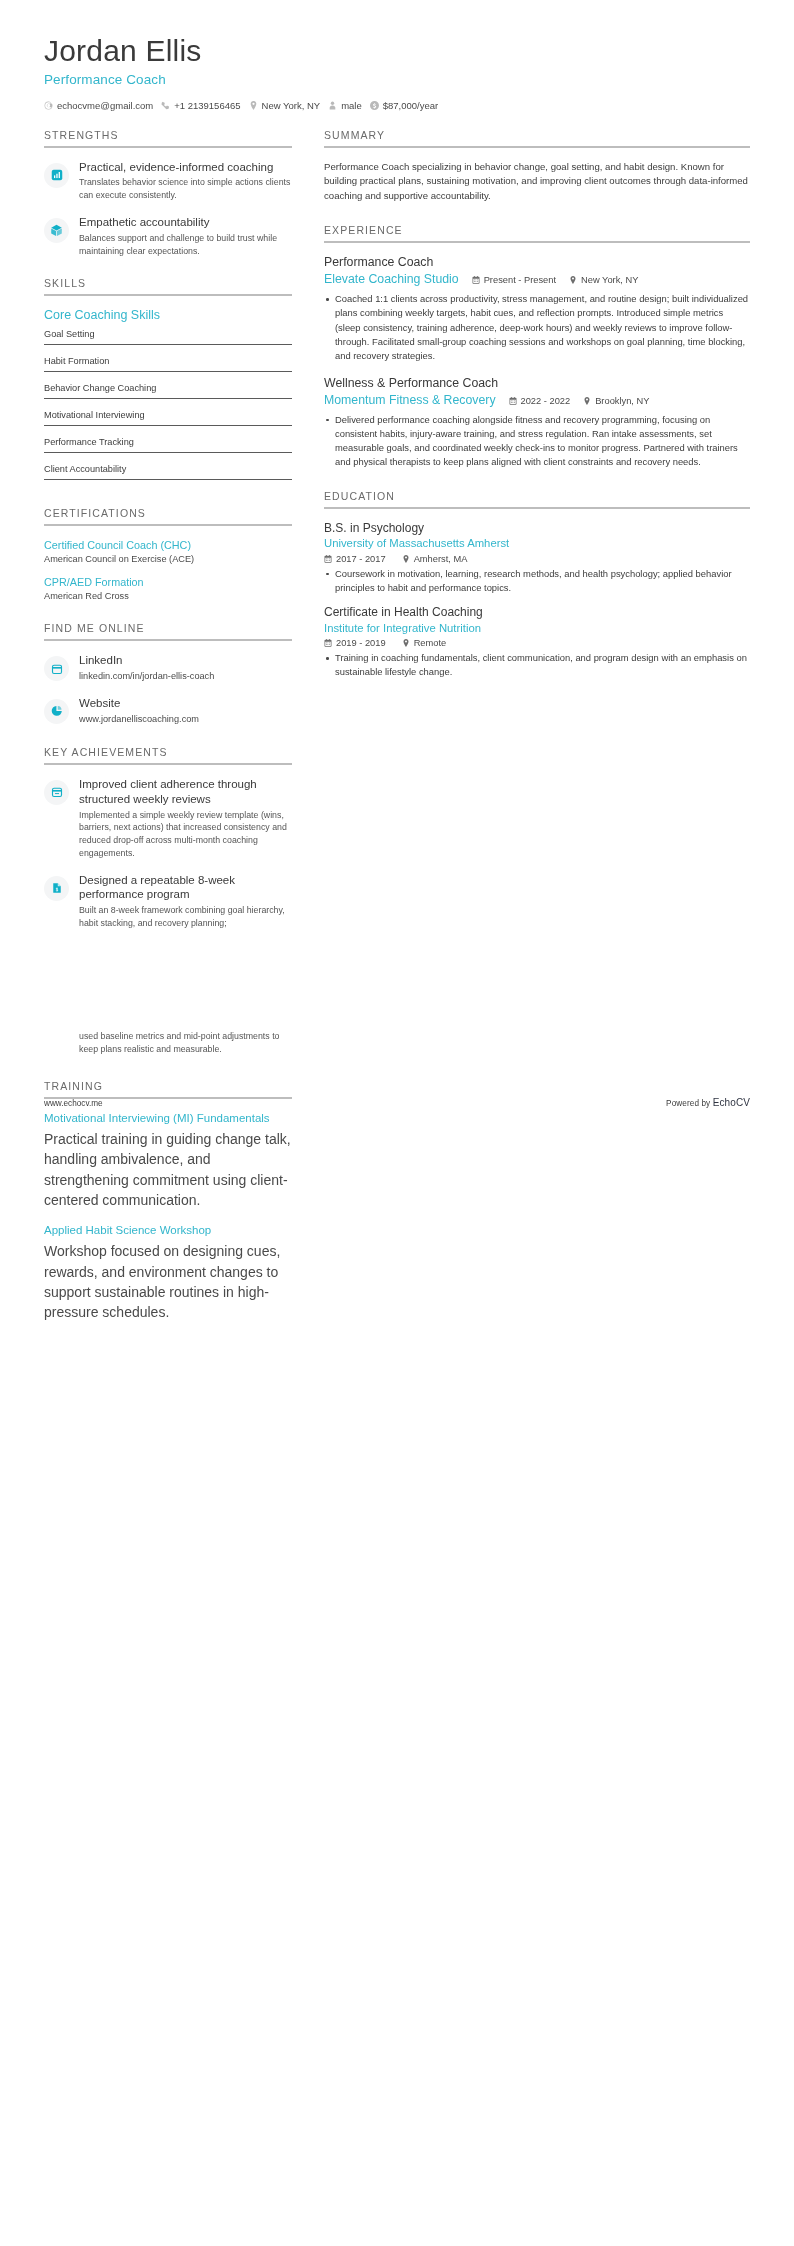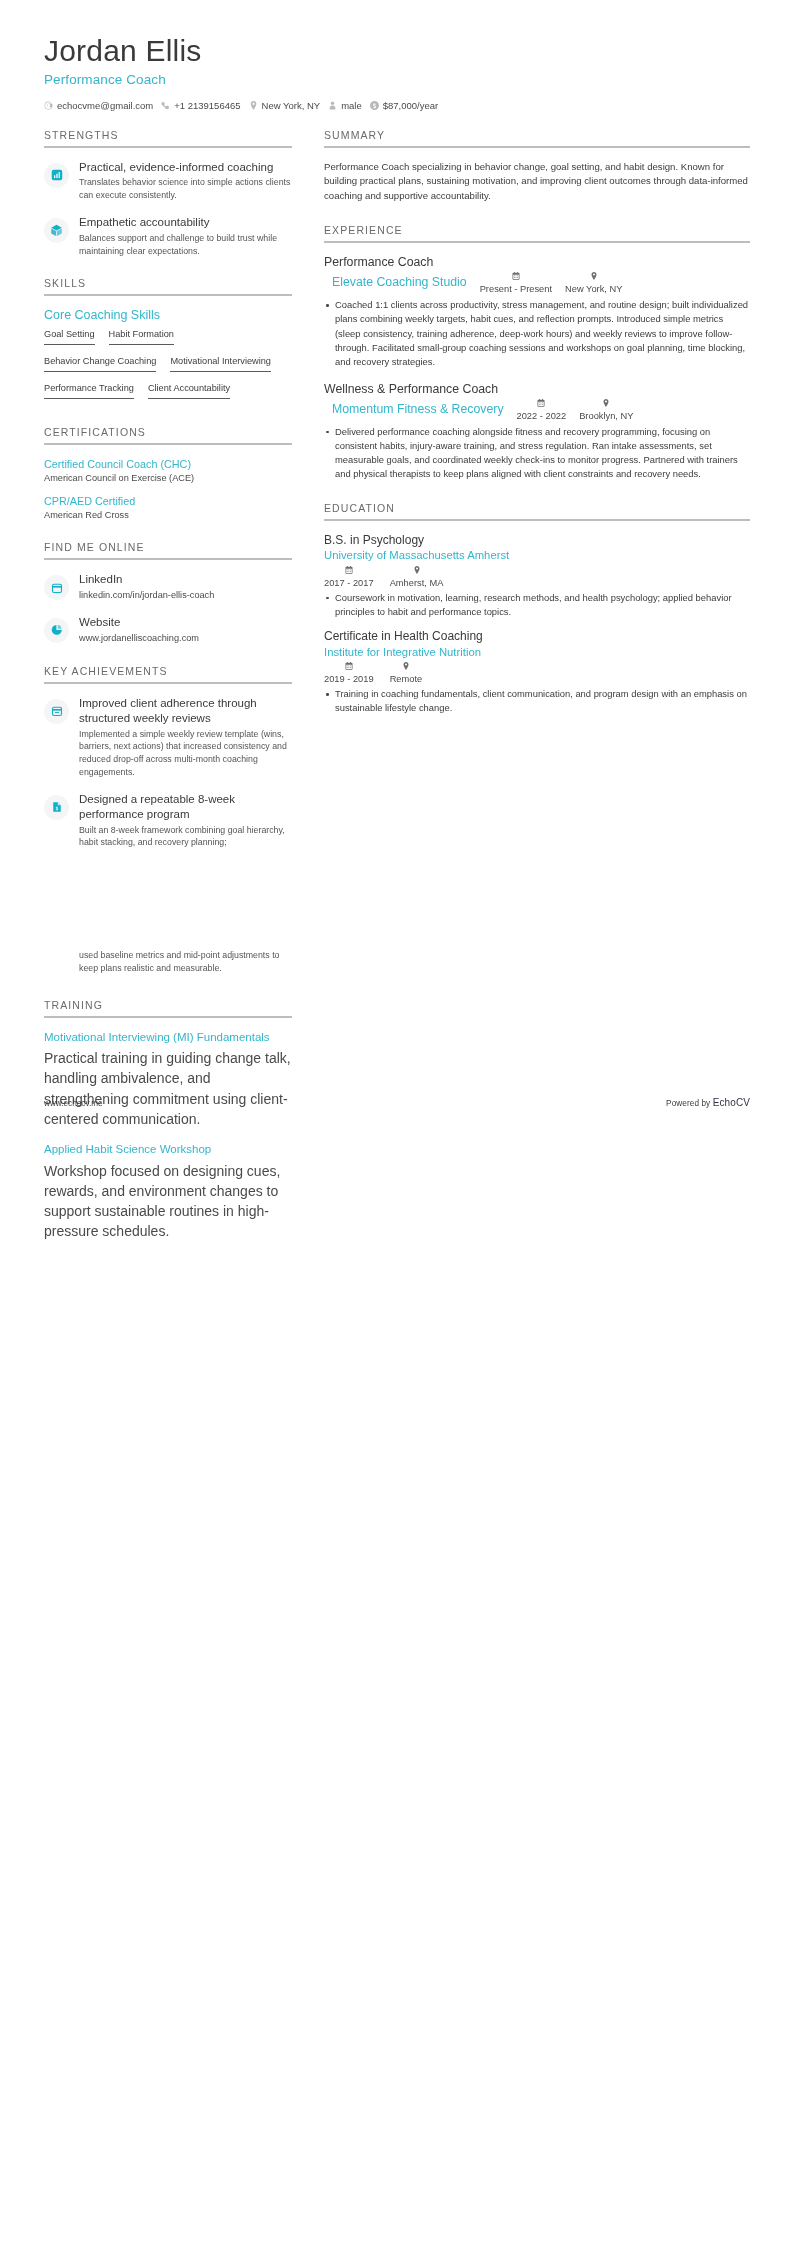--- a/index.html
+++ b/index.html
@@ -129,20 +129,21 @@
   
   .skill-group-name {
     font-size: 12.5px;
     color: #33b6cc;
     margin-bottom: 7px;
   }
   .skill-tags {
     display: flex;
     flex-wrap: wrap;
     gap: 4px 14px;
+    flex-direction: column;
   }
   .skill-tag {
     font-size: 9.2px;
     color: #3c3c3c;
     border-bottom: 1px solid #5a5a5a;
     padding-bottom: 3px;
     margin-bottom: 7px;
     line-height: 1.3;
     white-space: nowrap;
   }
@@ -185,35 +186,33 @@
     color: #3a3a3a;
     line-height: 1.3;
   }
   .exp-meta {
     display: flex;
     flex-wrap: wrap;
     align-items: center;
     gap: 13px;
     margin-top: 1px;
     margin-bottom: 4px;
-    margin-left: 8px;
   }
   .exp-company {
     font-size: 12.3px;
     color: #33b6cc;
     line-height: 1.3;
   }
   .meta-chip {
     display: flex;
     align-items: center;
     gap: 4px;
     font-size: 9.3px;
     color: #4a4a4a;
     white-space: nowrap;
-    flex-direction: column;
   }
   .meta-chip .ic {
     width: 8px;
     height: 8px;
     color: #6d6d6d;
     display: inline-flex;
     flex: 0 0 auto;
   }
   .bullets { margin: 0; padding: 0; list-style: none; }
   .bullets li {
@@ -380,21 +379,21 @@
       </div>
 
       <div class="sec">
         <div class="sec-title">CERTIFICATIONS</div>
         <div class="sec-rule"></div>
         <div class="cert">
           <div class="cert-title">Certified Council Coach (CHC)</div>
           <div class="cert-issuer">American Council on Exercise (ACE)</div>
         </div>
         <div class="cert">
-          <div class="cert-title">CPR/AED Certified</div>
+          <div class="cert-title">CPR/AED Formation</div>
           <div class="cert-issuer">American Red Cross</div>
         </div>
       </div>
 
       <div class="sec">
         <div class="sec-title">FIND ME ONLINE</div>
         <div class="sec-rule"></div>
 
         <div class="iconrow">
           <div class="icon-circle">

